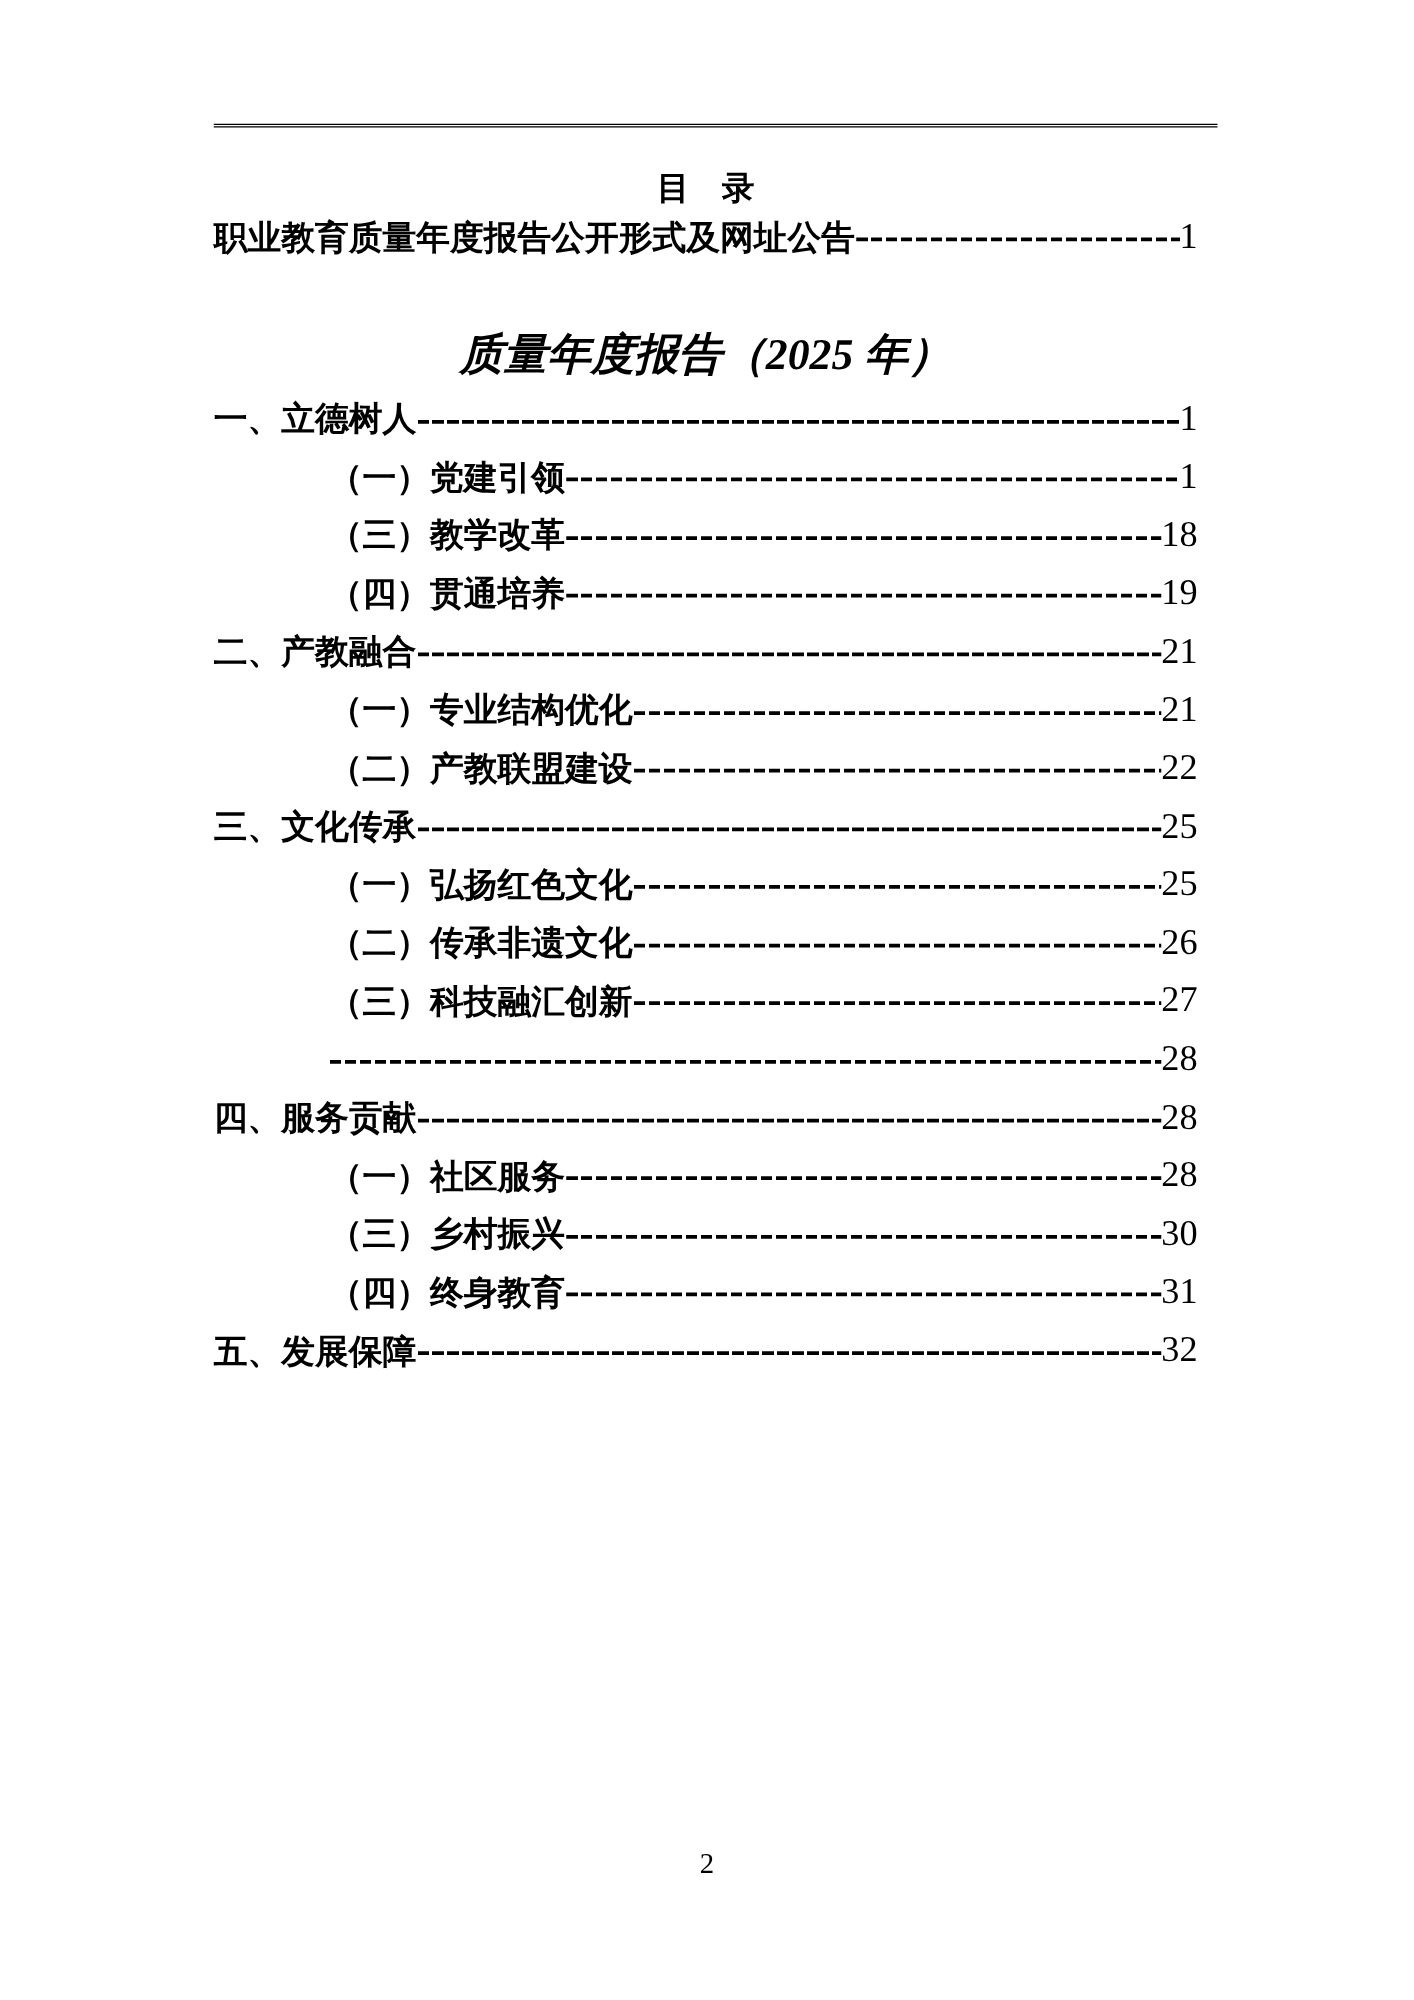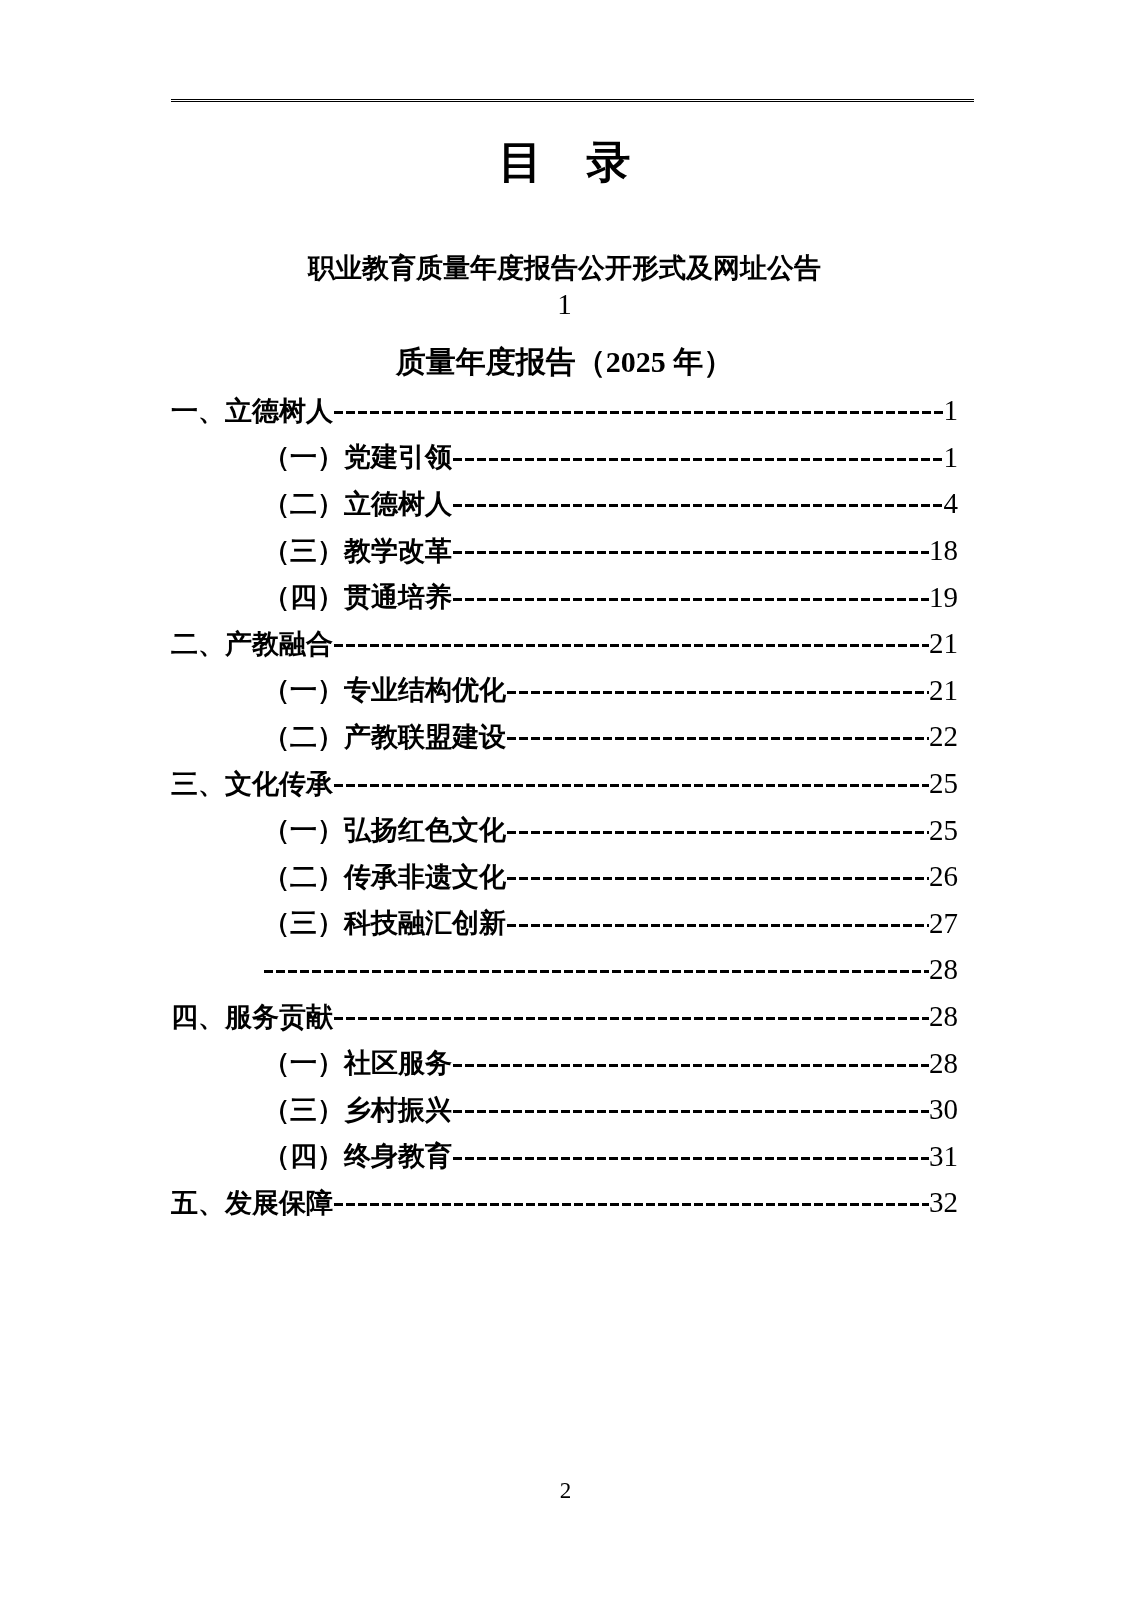--- a/index.html
+++ b/index.html
@@ -22,21 +22,21 @@
   }
   .header-rule {
     margin-top: 99px;
     width: 803px;
     height: 0;
     border-top: 3px double #000;
   }
   .toc-title {
     margin: 33px 0 0 0;
     text-align: center;
-    font-size: 44px;
+    font-size: 26px;
     font-weight: bold;
     line-height: 1.25;
   }
   .toc-row {
     display: flex;
     align-items: center;
     font-weight: bold;
     font-size: 27px;
     white-space: nowrap;
   }
@@ -48,30 +48,29 @@
     margin-left: 1px;
     background: repeating-linear-gradient(90deg, #000 0 9px, transparent 9px 12px);
   }
   .pagenum {
     flex: 0 0 auto;
     font-size: 29px;
     font-weight: normal;
     line-height: 1;
   }
   .announcement {
-    margin-top: 60px;
     height: 44px;
-    flex-direction: column;
   }
   .report-title {
     margin: 48px 0 0 0;
     text-align: center;
-    font-size: 30px;
+    font-size: 35px;
     font-weight: bold;
     line-height: 1.35;
+    font-style: italic;
   }
   .entries { margin-top: 5px; }
   .entry { height: 46.6px; }
   .entry.level-2 { padding-left: 92px; }
   .footer-pagenum {
     position: absolute;
     left: 0; top: 1478px;
     width: 1131px;
     text-align: center;
     font-size: 23px;
@@ -98,25 +97,20 @@
     <div class="entries" id="entries">
         <div class="toc-row entry level-1">
           <span class="label">一、立德树人</span>
           <span class="leader"></span>
           <span class="pagenum">1</span>
         </div>
         <div class="toc-row entry level-2">
           <span class="label">（一）党建引领</span>
           <span class="leader"></span>
           <span class="pagenum">1</span>
-        </div>
-        <div class="toc-row entry level-2">
-          <span class="label">（二）立德树人</span>
-          <span class="leader"></span>
-          <span class="pagenum">4</span>
         </div>
         <div class="toc-row entry level-2">
           <span class="label">（三）教学改革</span>
           <span class="leader"></span>
           <span class="pagenum">18</span>
         </div>
         <div class="toc-row entry level-2">
           <span class="label">（四）贯通培养</span>
           <span class="leader"></span>
           <span class="pagenum">19</span>

